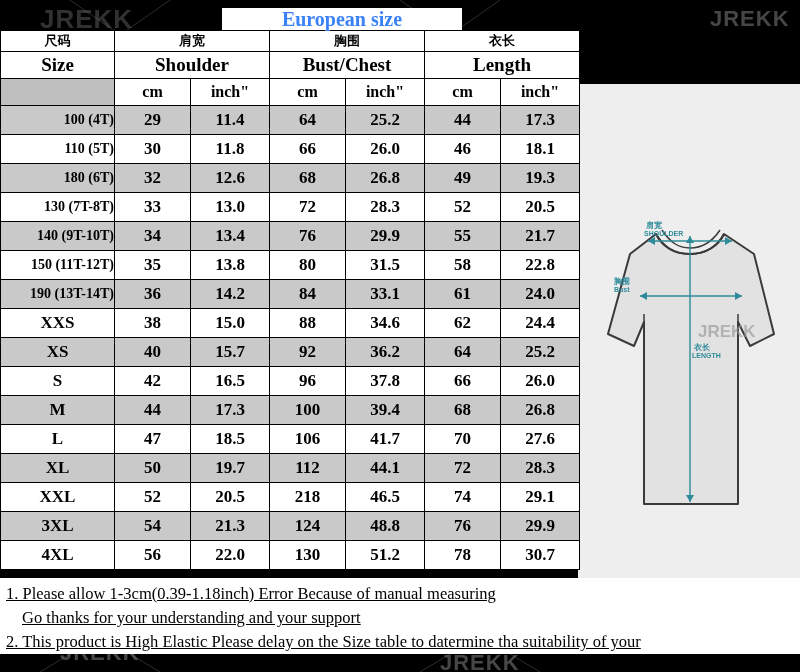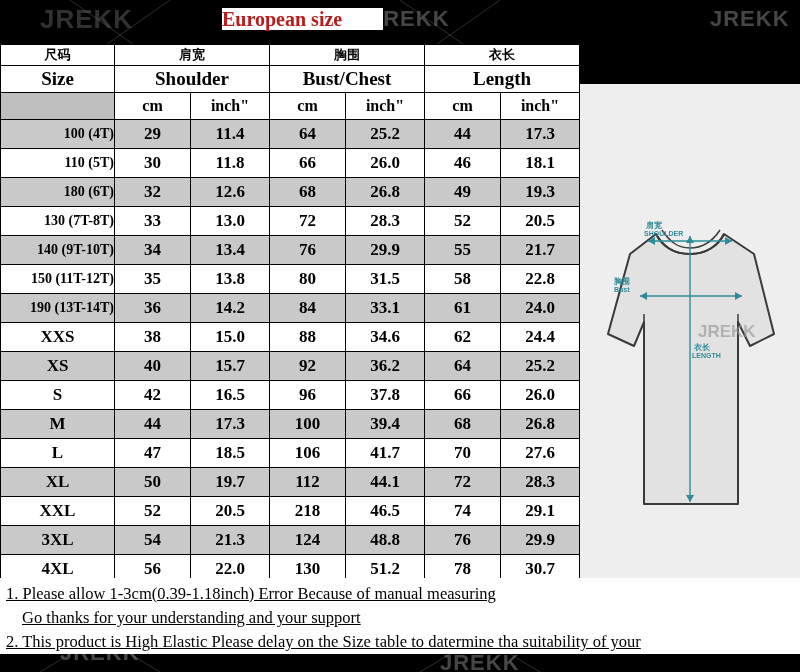--- a/index.html
+++ b/index.html
@@ -29,35 +29,35 @@
   .wm.grey { color: rgba(140,140,140,0.5); }
   .wm-x {
     position: absolute;
     pointer-events: none;
   }
 
   
   .euro-title {
     position: absolute;
     left: 222px; top: 8px;
-    width: 161px;
-    text-align: left;
-    color: #b91c1c;
+    width: 240px;
+    text-align: center;
+    color: #3b82f6;
     font-size: 20px;
     font-weight: bold;
     font-family: "Liberation Serif", serif;
     background: #fff;
     line-height: 22px;
     z-index: 5;
   }
 
   
   .table-wrap {
     position: absolute;
-    left: 0; top: 44px;
+    left: 0; top: 30px;
     width: 693px;
     z-index: 4;
   }
   table.size {
     border-collapse: collapse;
     width: 578px;
     table-layout: fixed;
     background: #fff;
   }
   table.size td {

